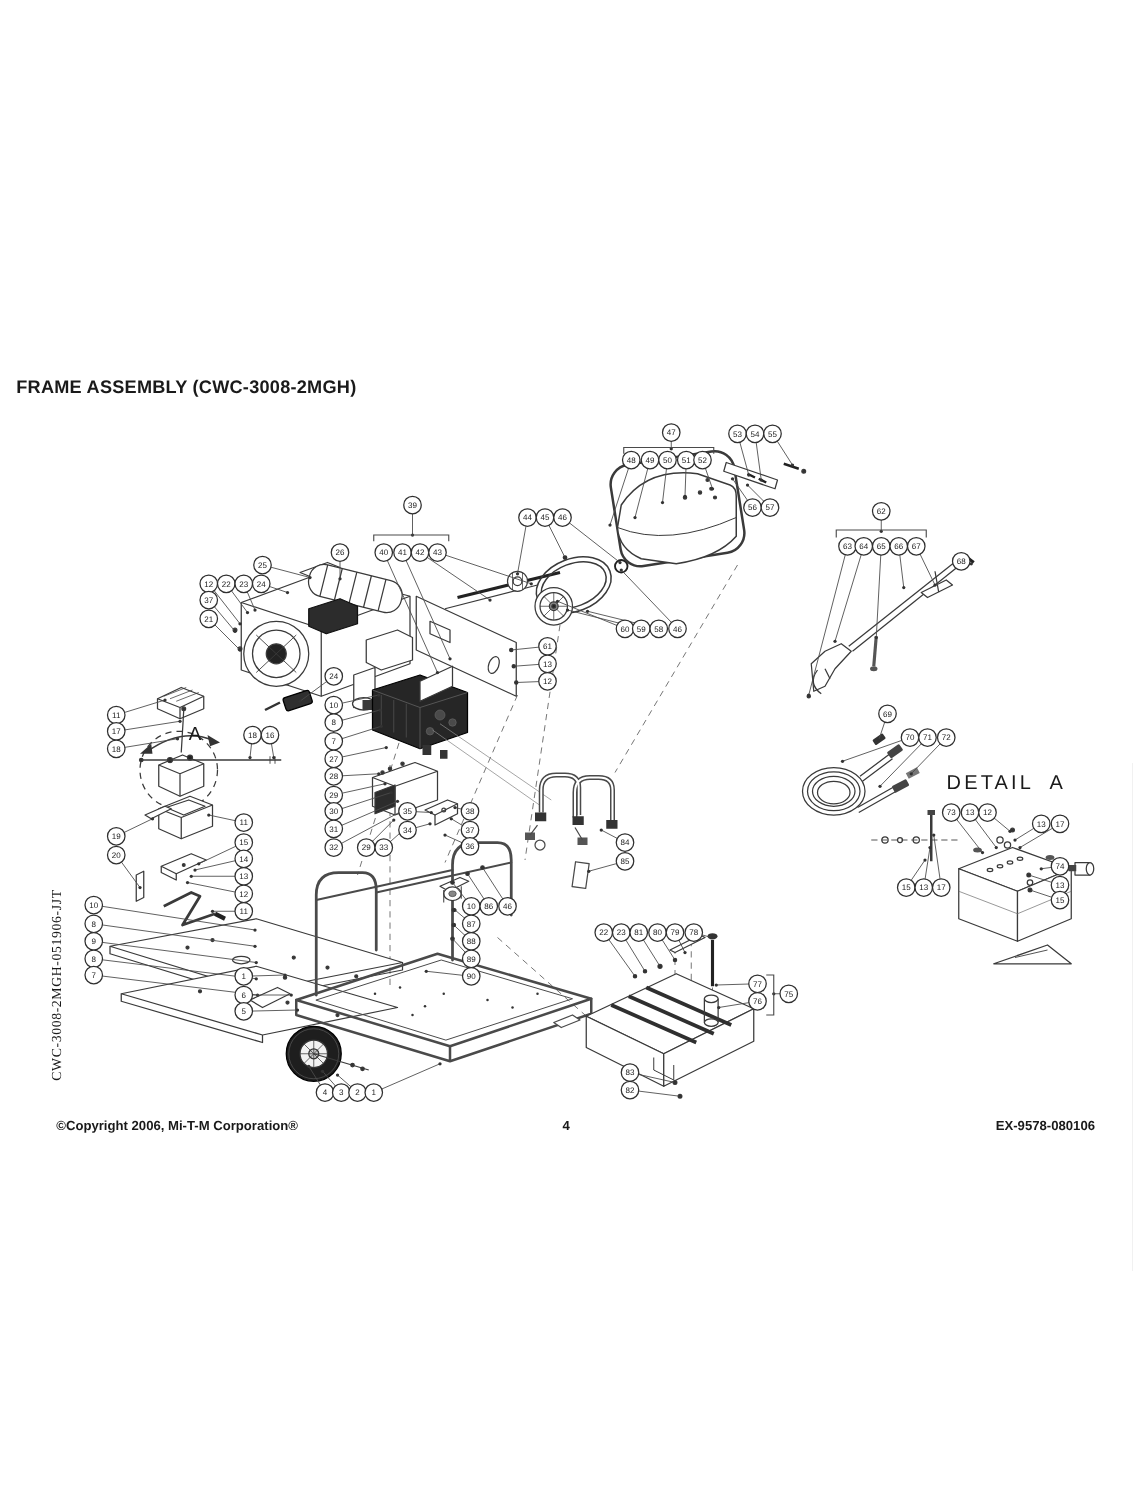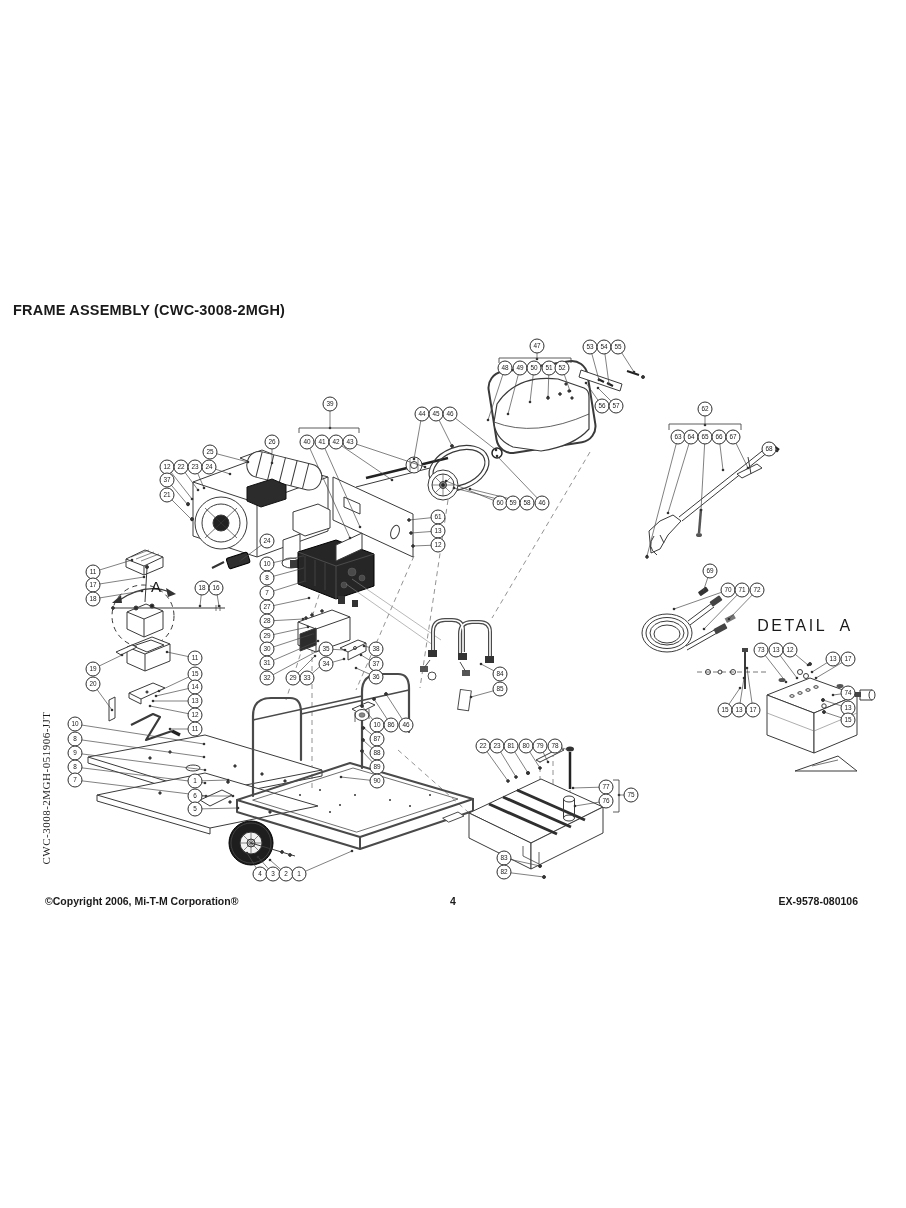--- a/index.html
+++ b/index.html
@@ -4,21 +4,21 @@
 <style>
   html,body{margin:0;padding:0;background:#e8e8e8;}
   #page{position:relative;width:906px;height:1208px;background:#ffffff;margin:0 auto;overflow:hidden;
         font-family:"Liberation Sans",sans-serif;color:#1a1a1a;}
   #title{position:absolute;left:13px;top:302px;width:100%;text-align:left;
          font-size:14.5px;font-weight:bold;letter-spacing:.2px;}
   #diagram-svg{position:absolute;left:0;top:0;width:906px;height:1208px;}
   .footer{position:absolute;top:895px;font-size:10.5px;font-weight:bold;}
   #footer-left{left:45px;}
   #footer-center{left:0;width:100%;text-align:center;}
-  #footer-right{right:48px;}
+  #footer-right{right:30px;}
   #side-label{position:absolute;left:46px;top:788px;transform:translate(-50%,-50%) rotate(-90deg);
               white-space:nowrap;font-family:"Liberation Serif",serif;font-size:11px;letter-spacing:.5px;}
 </style>
 </head>
 <body>
 
 <div id="page">
   <div id="title">FRAME ASSEMBLY (CWC-3008-2MGH)</div>
 
   <svg id="diagram-svg" viewBox="0 0 906 1208">

